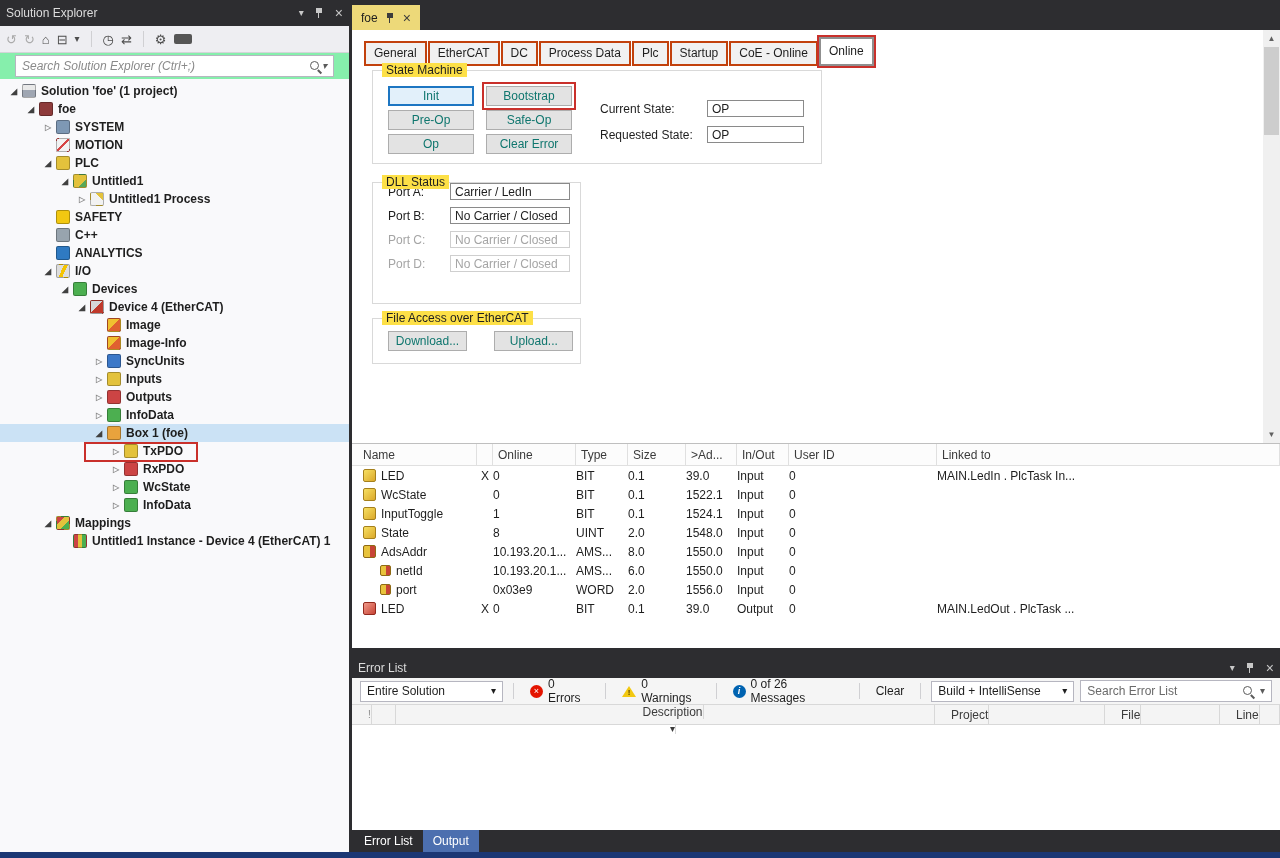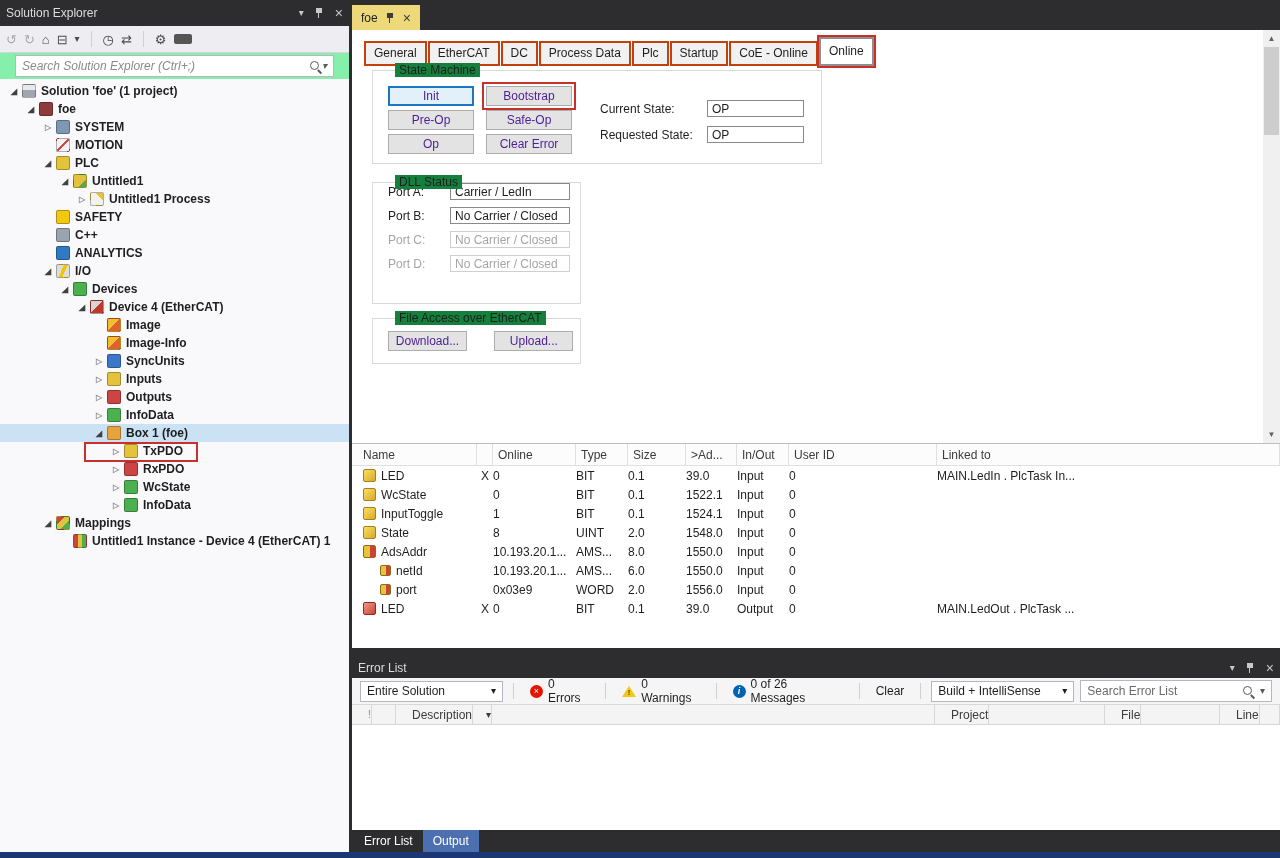--- a/index.html
+++ b/index.html
@@ -15,23 +15,23 @@
   .chev { font-size:10px; line-height:1; }
   .pin-icon { position:relative; display:inline-block; width:11px; height:12px; }
   .pin-icon::before { content:""; position:absolute; left:2px; top:1px; width:6px; height:5px; background:currentColor; }
   .pin-icon::after  { content:""; position:absolute; left:4px; top:6px; width:1px; height:5px; background:currentColor; }
   .close-x { font-size:14px; line-height:1; }
   .mag-icon { position:relative; width:13px; height:13px; display:inline-block; }
   .mag-icon::before { content:""; position:absolute; left:1px; top:1px; width:7px; height:7px; border:1.5px solid #5B5B5B; border-radius:50%; }
   .mag-icon::after  { content:""; position:absolute; left:9px; top:9px; width:5px; height:1.5px; background:#5B5B5B; transform:rotate(45deg); transform-origin:left center; }
   .vsep { width:1px; height:16px; background:#D0D0D3; margin:0 4px; }
   .tb { background:#FFF; border:1px solid #8A8A8A; height:17px; display:flex; align-items:center; padding:0 4px; white-space:nowrap; overflow:hidden; }
-  .win-btn { font-family:"Liberation Sans", sans-serif; font-size:12px; background:#E3E3E3; border:1px solid #ADADAD; height:20px; padding:0; color:#4c1d95; }
+  .win-btn { font-family:"Liberation Sans", sans-serif; font-size:12px; background:#E3E3E3; border:1px solid #ADADAD; height:20px; padding:0; color:#0f766e; }
   .groupbox { position:absolute; border:1px solid #D9D9D9; background:#FFF; }
-  .legend { position:absolute; top:-8px; left:22px; background:#15803d; padding:0 4px; white-space:nowrap; }
+  .legend { position:absolute; top:-8px; left:9px; background:#fde047; padding:0 4px; white-space:nowrap; }
   .combo { height:21px; background:#FFF; border:1px solid #B6B6C0; display:flex; align-items:center; padding:0 6px; gap:6px; }
   .combo .c-label { flex:1; white-space:nowrap; overflow:hidden; }
 
   
   #solution-explorer { position:absolute; left:0; top:0; width:349px; height:852px; background:#2D2D30; }
   #se-titlebar { height:26px; }
   #se-toolbar { height:27px; background:#EEEEF2; border-bottom:1px solid #D4D4D8; display:flex; align-items:center; gap:7px; padding:0 6px; color:#4D4D4D; font-size:13px; }
   #se-toolbar .dim { color:#ABABAB; }
   .toggle-pill { width:18px; height:10px; background:#555; border-radius:2px; display:inline-block; }
   #se-search { height:26px; background:#86efac; padding:2px 15px;font-style:italic; }
@@ -135,21 +135,21 @@
   .count-btn { display:flex; align-items:center; gap:5px; padding:0 6px; height:21px; }
   .err-badge { width:13px; height:13px; border-radius:50%; background:#E41400; color:#FFF; font-size:9px; line-height:13px; text-align:center; flex:none; }
   .warn-badge { position:relative; width:14px; height:13px; flex:none; }
   .warn-badge::before { content:""; position:absolute; left:0; top:1px; border-left:7px solid transparent; border-right:7px solid transparent; border-bottom:11px solid #F2C811; }
   .warn-badge::after { content:"!"; position:absolute; left:0; right:0; top:3px; text-align:center; font-size:8px; font-weight:bold; color:#5B4500; }
   .info-badge { width:13px; height:13px; border-radius:50%; background:#0063B1; color:#FFF; font-size:9px; font-weight:bold; line-height:13px; text-align:center; font-style:italic; flex:none; }
   #el-search { margin-left:auto; width:196px; height:22px; background:#FFF; border:1px solid #B6B6C0; display:flex; align-items:center; padding:0 6px; gap:5px; color:#6A6A6A; }
   #el-search .s-text { flex:1; white-space:nowrap; overflow:hidden; }
   .el-header { display:flex; height:20px; background:#F4F4F4; border-bottom:1px solid #D8D8D8; color:#3B3B3B; align-items:center; }
   .el-header span { border-right:1px solid #D8D8D8; height:100%; display:flex; align-items:center; padding-left:8px; gap:5px; }
-  .elc-sev { width:44px; } .elc-desc { width:539px; } .elc-proj { width:170px; } .elc-file { width:115px; } .elc-line { flex:1; }
+  .elc-sev { width:44px; } .elc-desc { width:539px;flex-direction:column; } .elc-proj { width:170px; } .elc-file { width:115px; } .elc-line { flex:1; }
   #el-content { height:105px; background:#FFF; }
   #el-tabs { height:22px; display:flex; align-items:stretch; padding-left:2px; background:#2D2D30; }
   .bt-tab { display:flex; align-items:center; padding:0 10px; color:#D0D0D0; }
   .bt-tab.active { color:#FFF; }
   .bt-tab.blue { background:#4C6FAF; color:#FFF; }
 
   #status-bar { position:absolute; left:0; top:852px; width:1280px; height:6px; background:#1B3774; }
 </style>
 </head>
 <body>

